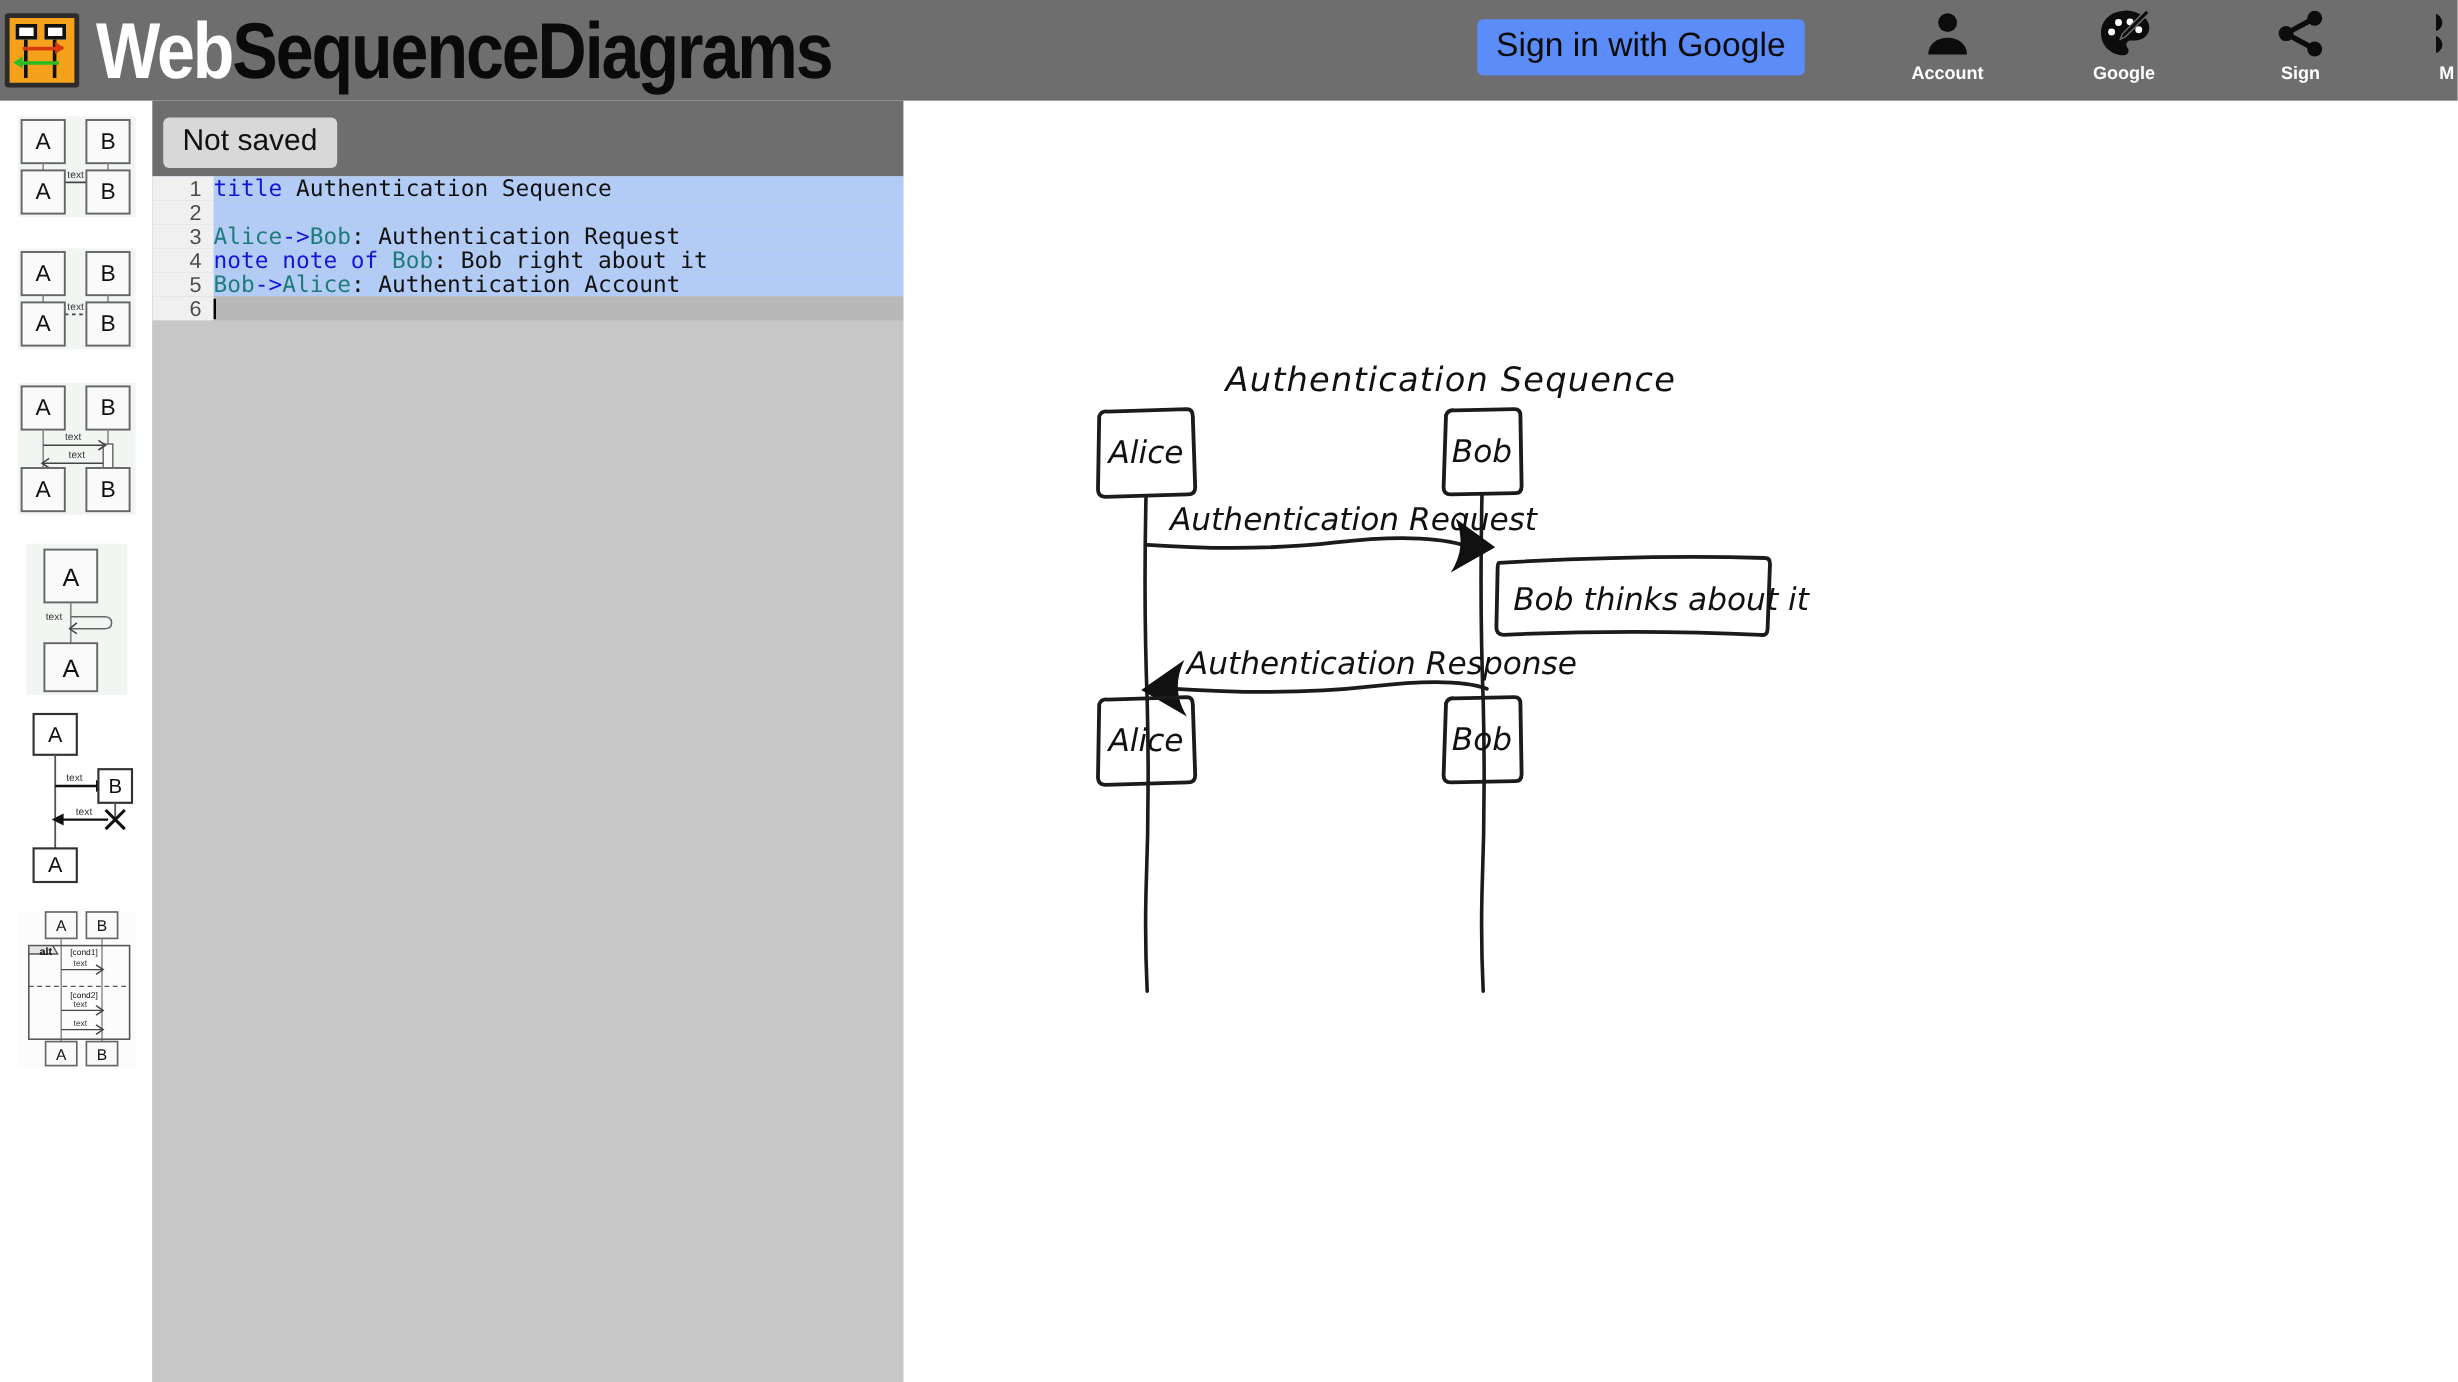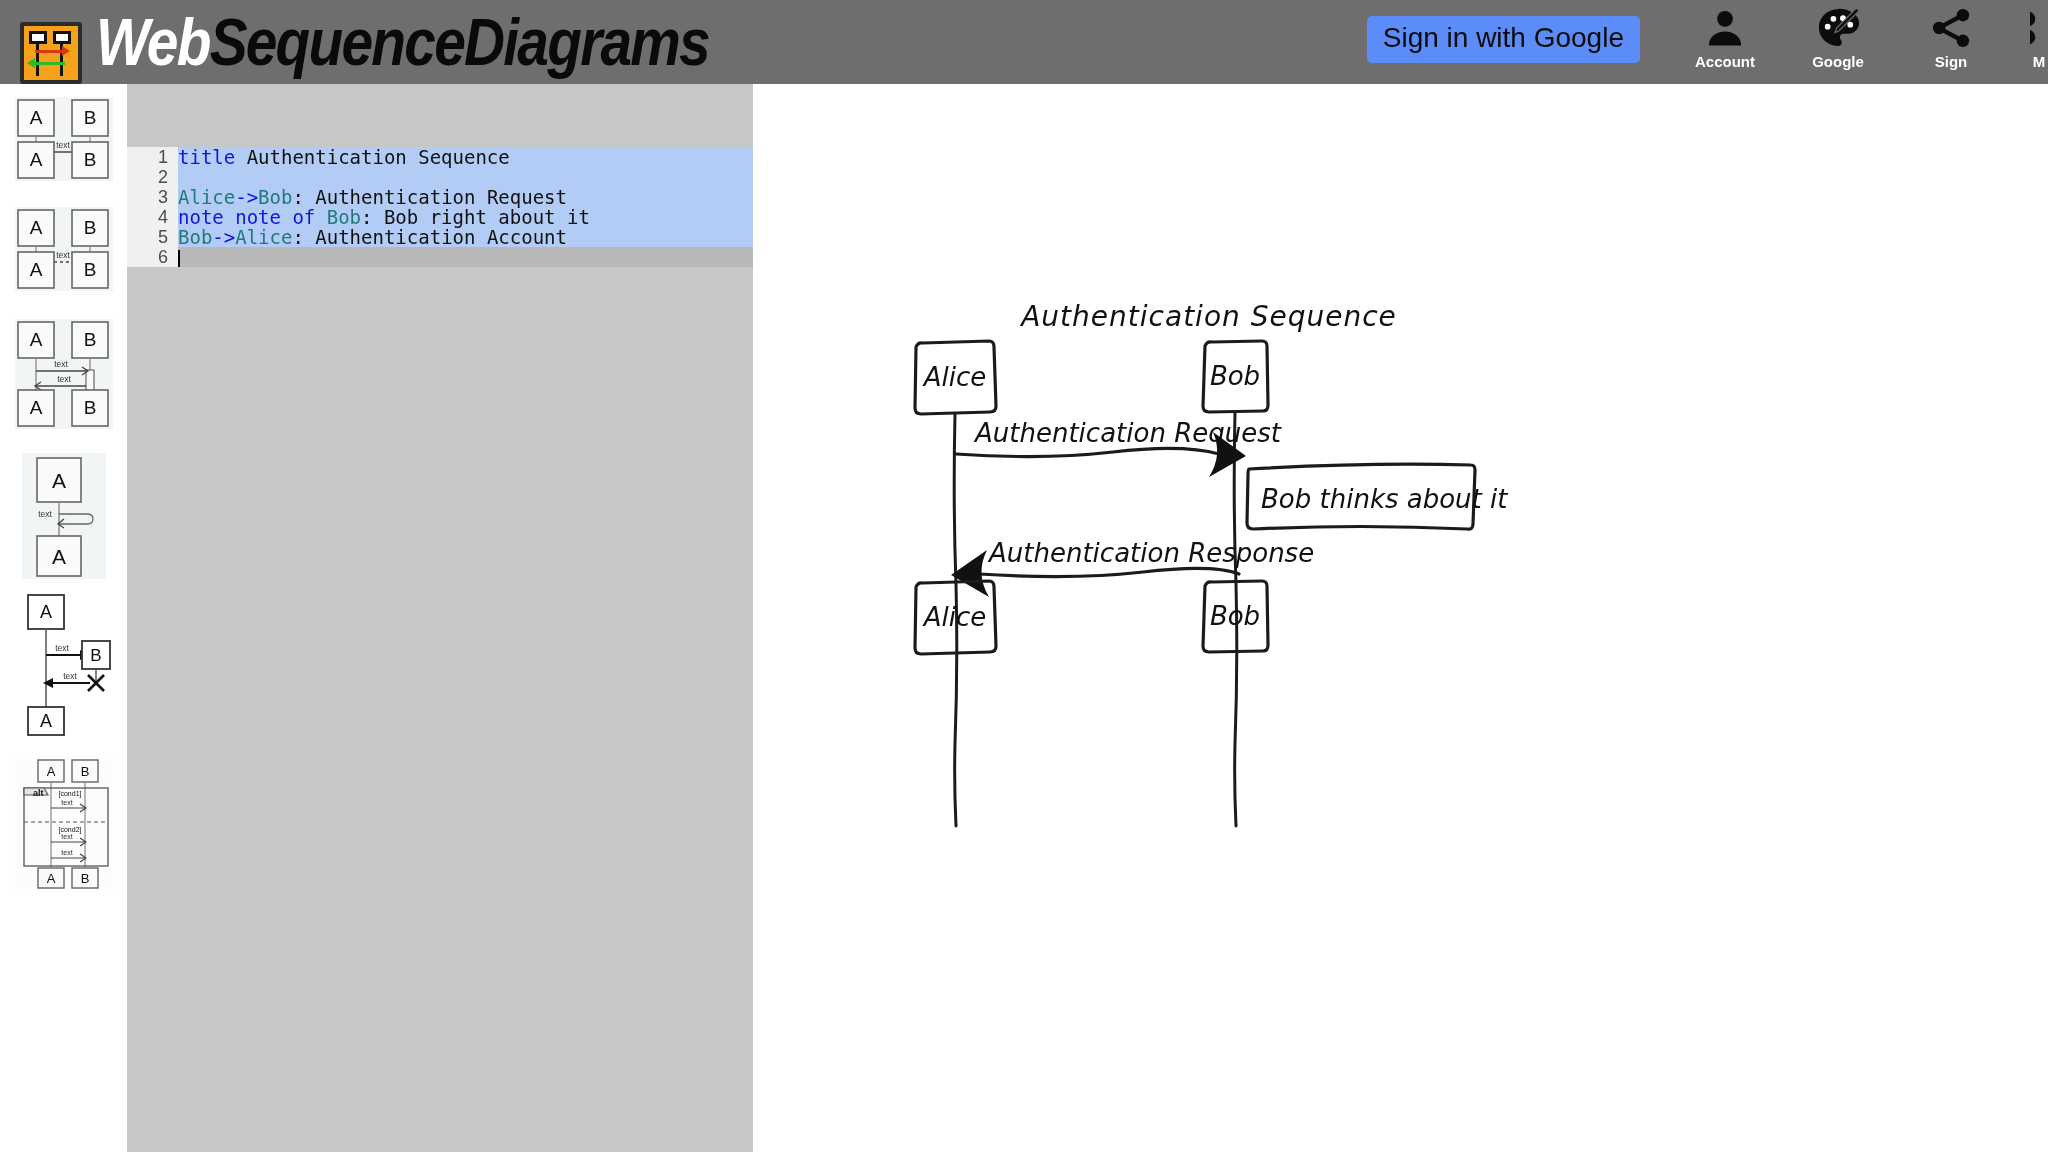--- a/index.html
+++ b/index.html
@@ -10,21 +10,21 @@
     font-family: "Liberation Sans", sans-serif;
   }
 
   
   #header {
     position: absolute; left: 0; top: 0;
     width: 2048px; height: 84px;
     background: #6e6e6e;
     display: flex; align-items: center;
   }
-  #logo-area { display: flex; align-items: flex-end; height: 84px; padding-left: 20px; font-style: italic; }
+  #logo-area { display: flex; align-items: center; height: 84px; padding-left: 4px; }
   #logo-icon {
     width: 62px; height: 62px;
     background: #f5a11b;
     border: 4px solid #2b2b2b;
     border-radius: 3px;
     position: relative;
     margin-right: 14px;
     flex: none;
   }
   .li-box { position: absolute; background: #fff; border: 3px solid #111; width: 18px; height: 13px; top: 5px; }
@@ -48,21 +48,21 @@
     font-size: 66px; font-weight: bold; line-height: 84px;
     letter-spacing: -2px;
     transform: scaleX(0.86); transform-origin: left center;
     white-space: nowrap;
   }
   #logo-text .w { color: #ffffff; }
   #logo-text .s { color: #0a0a0a; }
 
   #header-right {
     position: absolute; right: 0; top: 0; height: 84px;
-    display: flex; align-items: flex-start;
+    display: flex; align-items: flex-start; gap: 34px;
   }
   #signin-btn {
     margin-top: 16px; margin-right: 36px;
     background: #5b8cf7;
     color: #0a0a0a;
     font-size: 28px;
     padding: 6px 16px 9px 16px;
     border: none; border-radius: 5px;
     cursor: pointer;
     white-space: nowrap;
@@ -353,20 +353,23 @@
       <text x="53" y="97" font-family="Liberation Sans, sans-serif" font-size="7" text-anchor="middle" fill="#333">text</text>
       <rect x="24" y="110" width="26" height="20" fill="#fafafa" stroke="#666" stroke-width="1.4"></rect>
       <text x="37" y="125" font-family="Liberation Sans, sans-serif" font-size="13" text-anchor="middle" fill="#111">A</text>
       <rect x="58" y="110" width="26" height="20" fill="#fafafa" stroke="#666" stroke-width="1.4"></rect>
       <text x="71" y="125" font-family="Liberation Sans, sans-serif" font-size="13" text-anchor="middle" fill="#111">B</text>
     </svg>
   </div>
 </div>
 
 <div id="editor-wrap">
+  <div id="toolbar">
+    <div id="notsaved">Not saved</div>
+  </div>
   <div id="code-area">
       <div class="cline hl"><div class="gut">1</div><div class="ctxt"><span class="kw">title</span><span> Authentication Sequence</span></div></div>
       <div class="cline hl"><div class="gut">2</div><div class="ctxt"></div></div>
       <div class="cline hl"><div class="gut">3</div><div class="ctxt"><span class="actor">Alice</span><span class="arrow">-&gt;</span><span class="actor">Bob</span><span>: Authentication Request</span></div></div>
       <div class="cline hl"><div class="gut">4</div><div class="ctxt"><span class="kw">note note of </span><span class="actor">Bob</span><span>: Bob right about it</span></div></div>
       <div class="cline hl"><div class="gut">5</div><div class="ctxt"><span class="actor">Bob</span><span class="arrow">-&gt;</span><span class="actor">Alice</span><span>: Authentication Account</span></div></div>
       <div class="cline cur"><div class="gut">6</div><div class="ctxt"><span class="caret"></span></div></div>
     </div>
 </div>
 

